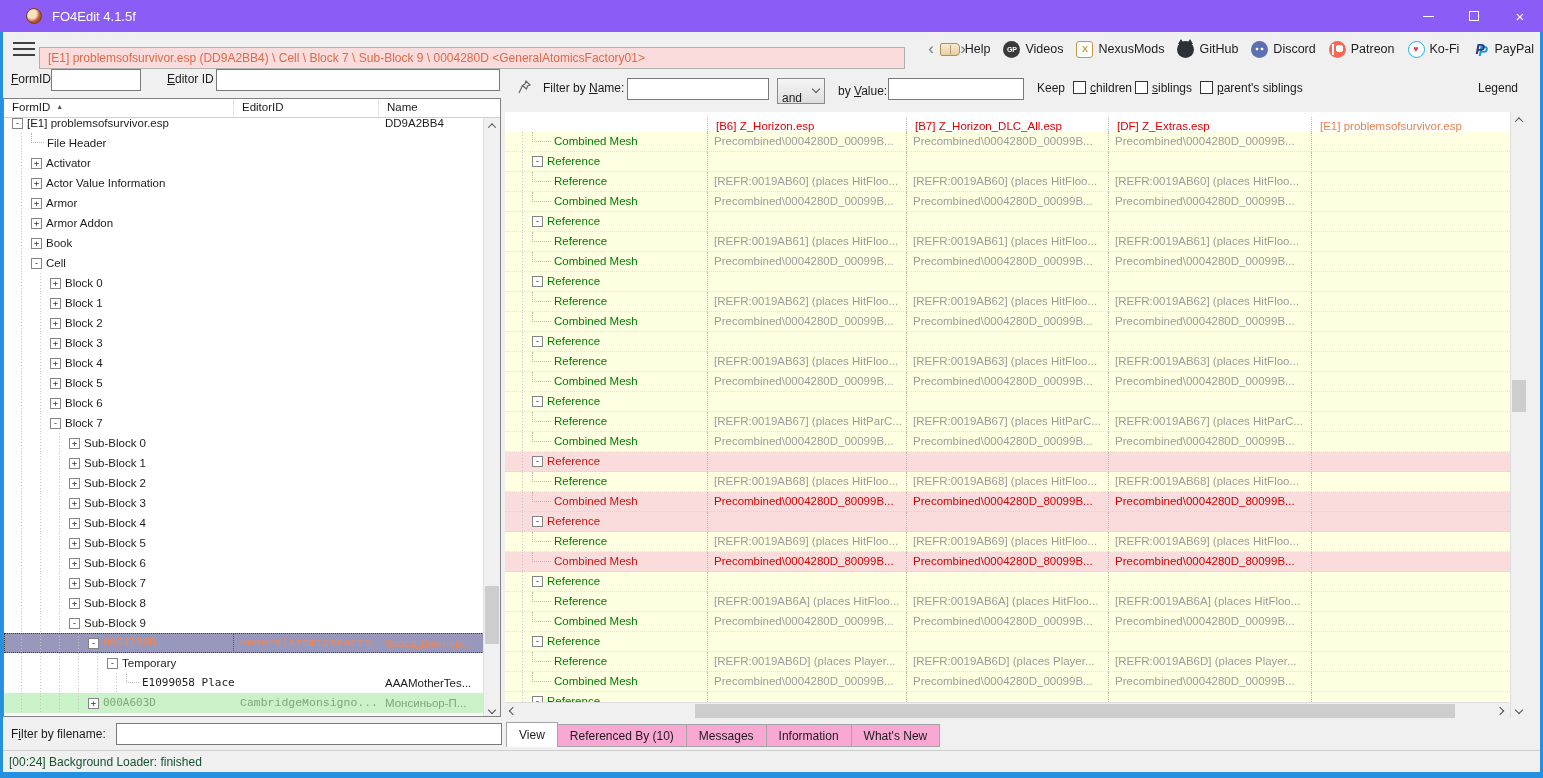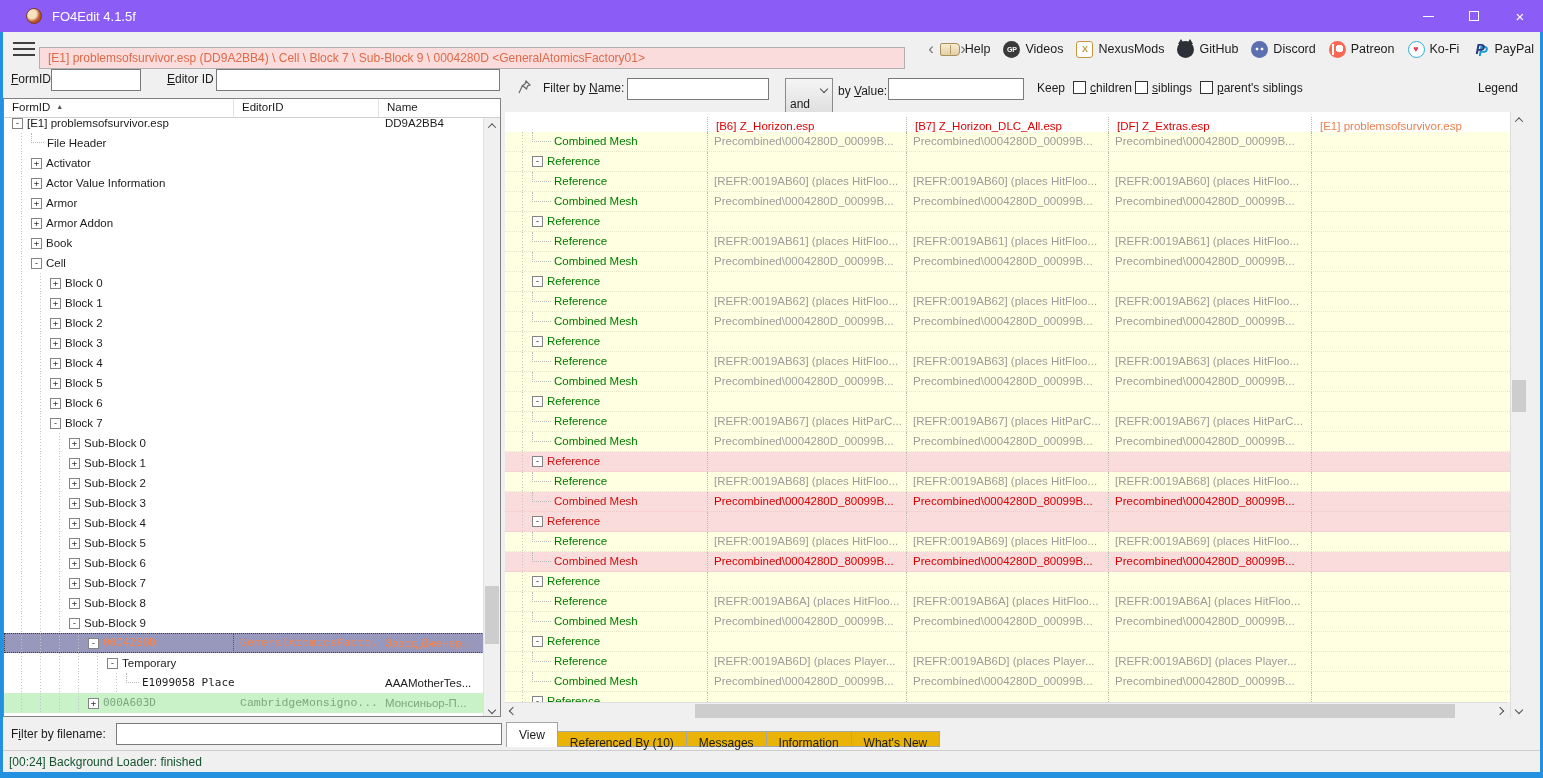--- a/index.html
+++ b/index.html
@@ -67,21 +67,21 @@
   .mono { font-family:"DejaVu Sans Mono",monospace; font-size:11px;text-align:right; }
   .trow.selected { background:#9898bc; color:#f5854f; outline:1px dotted #3a3a3a; outline-offset:-1px; }
   .trow.selected .tc-0 { border-right:1px dotted #555; }
   .trow.greenrow { background:#c9f2c9; color:#7fa77f; }
 
   .filename-row { position:absolute; left:3px; top:721px; width:500px; height:26px; }
 
   
   .filterbar { position:absolute; left:505px; top:70px; width:1035px; height:40px; font-size:12px; }
   .pin-icon { position:absolute; left:12px; top:9px; width:16px; height:16px; }
-  .combo { position:absolute; left:280px; top:8px; width:48px; height:22px; border:1px solid #8a8a8a; background:linear-gradient(#f5f5f5,#dedede); padding:18px 4px; }
+  .combo { position:absolute; left:272px; top:8px; width:48px; height:22px; border:1px solid #8a8a8a; background:linear-gradient(#f5f5f5,#dedede); padding:12px 4px; }
   .combo .chev { position:absolute; right:5px; top:7px; width:6px; height:6px; border-right:1.4px solid #505050; border-bottom:1.4px solid #505050; transform:rotate(45deg); }
   .checkbox { width:13px; height:13px; border:1px solid #333; background:#fff; display:inline-block; vertical-align:-2px; margin-right:4px; }
   .ckwrap { position:absolute; top:11px; white-space:nowrap; }
   .legend-link { position:absolute; right:22px; top:11px; cursor:pointer; }
 
   .grid { position:absolute; left:505px; top:112px; width:1005px; height:590px; background:#fff; overflow:hidden; }
   .ghead { display:flex; height:20px; background:#fff; font-size:11.5px;align-items:flex-end; }
   .ghc { padding:3px 0 0 8px; white-space:nowrap; overflow:hidden; border-left:1px dotted #bcbcae; }
   .ghc.first { border-left:none; }
   .col-red { color:#e00000; } .col-orange { color:#e8824e; }
@@ -103,21 +103,21 @@
   .sb-btn { position:absolute; width:16px; height:16px; display:flex; align-items:center; justify-content:center; }
   .sb-thumb { position:absolute; background:#cdcdcd; }
   .chev { width:6px; height:6px; border-right:1.4px solid #505050; border-bottom:1.4px solid #505050; display:block; }
   .chev-up { transform:rotate(-135deg) translate(-1px,-1px); }
   .chev-down { transform:rotate(45deg); }
   .chev-left { transform:rotate(135deg); }
   .chev-right { transform:rotate(-45deg); }
 
   
   .tabs { position:absolute; left:506px; top:722px; height:25px; display:flex; align-items:flex-end; font-size:12px; }
-  .tab { height:16px; padding:4px 12px 0 12px; border:1px solid #a5a5a5; border-left:none; background:#eab308; cursor:pointer; white-space:nowrap; }
+  .tab { height:23px; padding:4px 12px 0 12px; border:1px solid #a5a5a5; border-left:none; background:#f9a8d4; cursor:pointer; white-space:nowrap; }
   .tab.active { background:#fff; height:25px; border-left:1px solid #a5a5a5; border-bottom:none; padding-top:5px; }
 
   
   .statusbar { position:absolute; left:3px; top:750px; width:1537px; height:22px; background:#f0f0f0; border-top:1px solid #cdcdcd; padding:4px 0 0 6px; font-size:12px; color:#14532d; }
 </style>
 </head>
 <body>
 
 <div class="titlebar">
   <span class="app-icon"></span>

